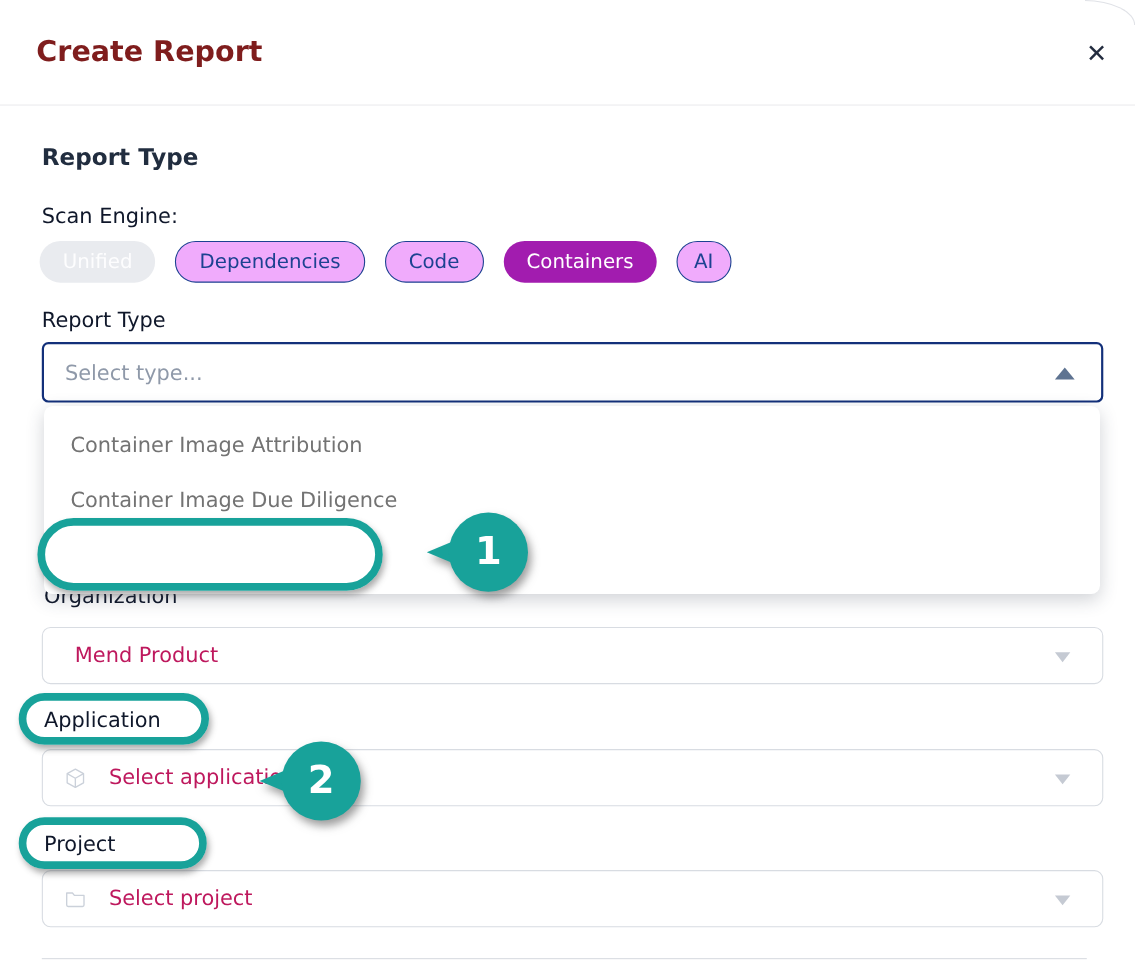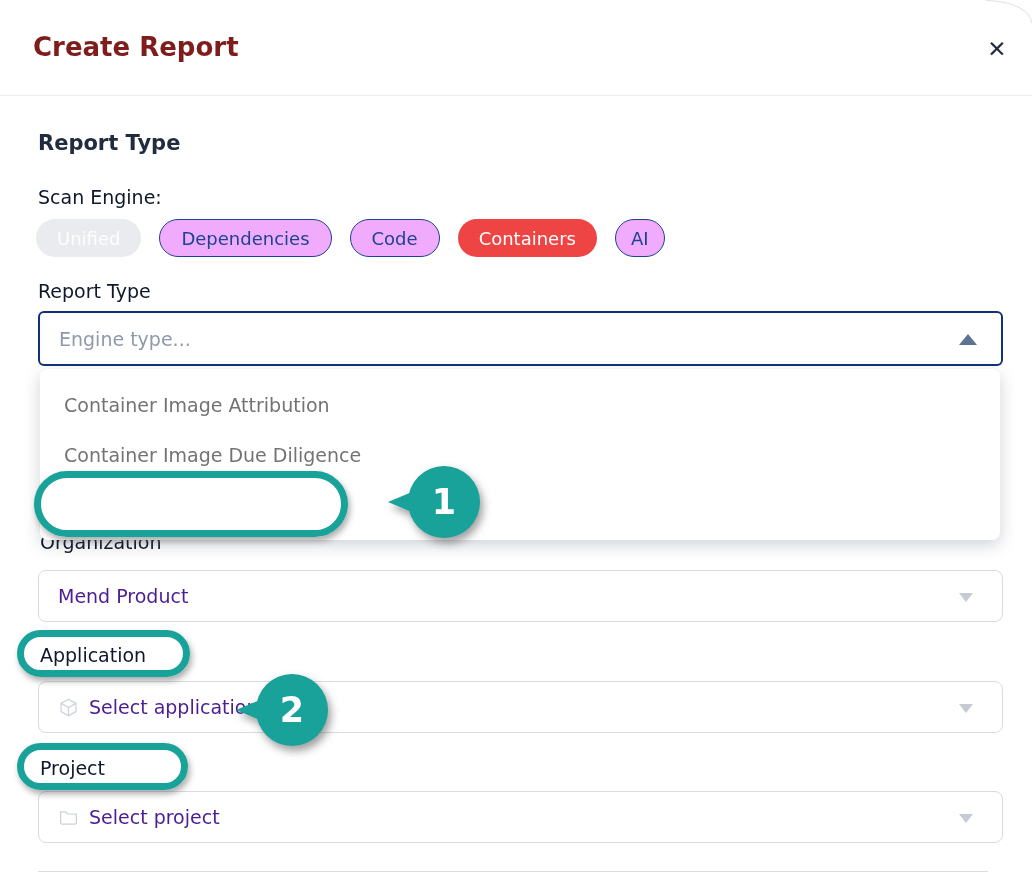--- a/index.html
+++ b/index.html
@@ -49,35 +49,35 @@
     display: flex; gap: 18px; align-items: center;
   }
   .pill {
     height: 38px; border-radius: 19px;
     display: flex; align-items: center; justify-content: center;
     font-size: 18px; font-family: inherit;
     padding: 0 21px; cursor: pointer;
     background: #f0abfc; border: 1.5px solid #1c4291; color: #1c4291;
   }
   .pill.disabled { background: #e9ebef; border: none; color: #fdfdfe; }
-  .pill.selected { background: #ef4444; border: none; color: #ffffff; text-align: center; }
+  .pill.selected { background: #a21caf; border: none; color: #ffffff; text-align: center; }
   .pill.compact { padding: 0 15px; }
 
   
   .select {
     position: absolute; left: 38px; width: 965px; height: 52px;
     border: 1px solid #d8dce2; border-radius: 8px; background: #fff;
     display: flex; align-items: center; gap: 10px;
     padding: 0 22px 0 19px; cursor: pointer;
   }
   .select.open {
     height: 55px; border: 2px solid #13307a; border-radius: 6px;
   }
   .select .ph { font-size: 19px; color: #8f99a9; }
-  .select .ph.dim { color: #4c1d95; }
+  .select .ph.dim { color: #be185d; margin-left: 10px; }
   .chevron-up {
     position: absolute; right: 24px; top: 21px;
     width: 0; height: 0;
     border-left: 9px solid transparent; border-right: 9px solid transparent;
     border-bottom: 11px solid #5e7391;
   }
   .caret-down {
     position: absolute; right: 29px; top: 22px;
     width: 0; height: 0;
     border-left: 7px solid transparent; border-right: 7px solid transparent;
@@ -143,21 +143,21 @@
 <div class="pills">
   <button class="pill disabled">Unified</button>
   <button class="pill">Dependencies</button>
   <button class="pill">Code</button>
   <button class="pill selected">Containers</button>
   <button class="pill compact">AI</button>
 </div>
 
 <div class="field-label" style="top:280px">Report Type</div>
 <div class="select open" style="top:311px">
-  <span class="ph">Engine type...</span>
+  <span class="ph">Select type...</span>
   <span class="chevron-up"></span>
 </div>
 
 <div class="field-label" style="top:531px; left:40px">Organization</div>
 <div class="select" style="top:570px">
   <span class="ph dim">Mend Product</span>
   <span class="caret-down"></span>
 </div>
 
 <div class="field-label" style="top:644px; left:40px">Application</div>

